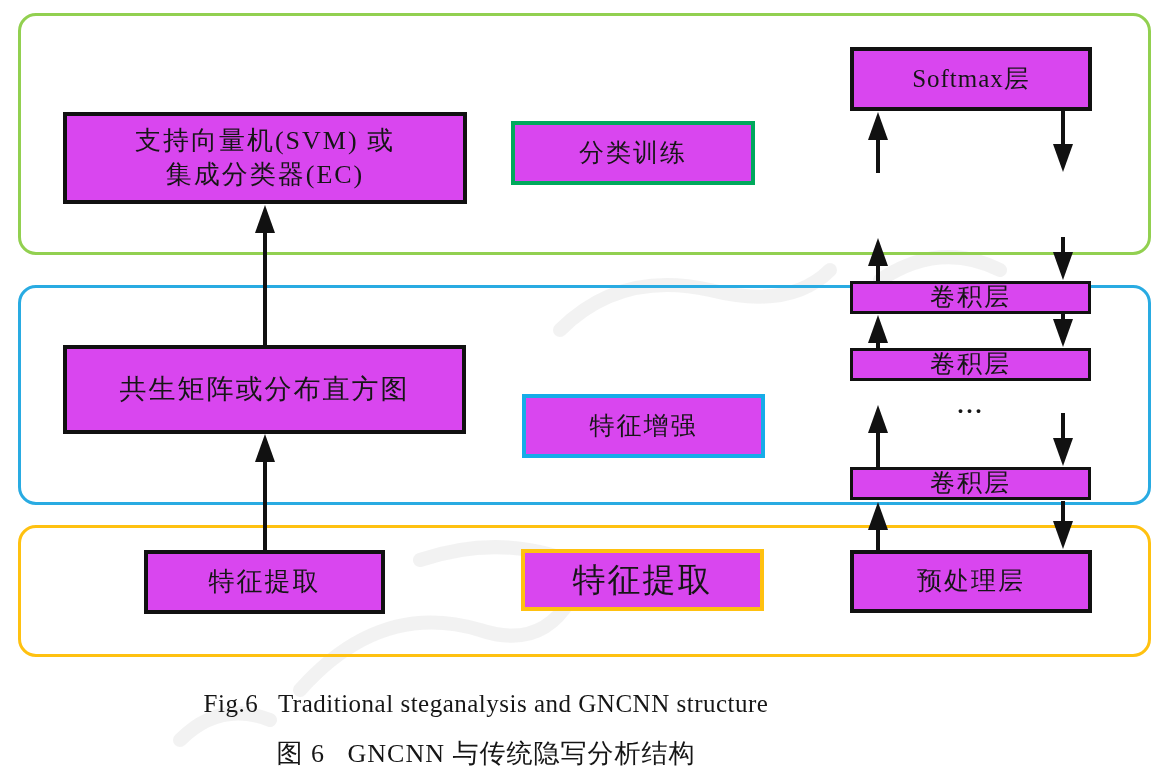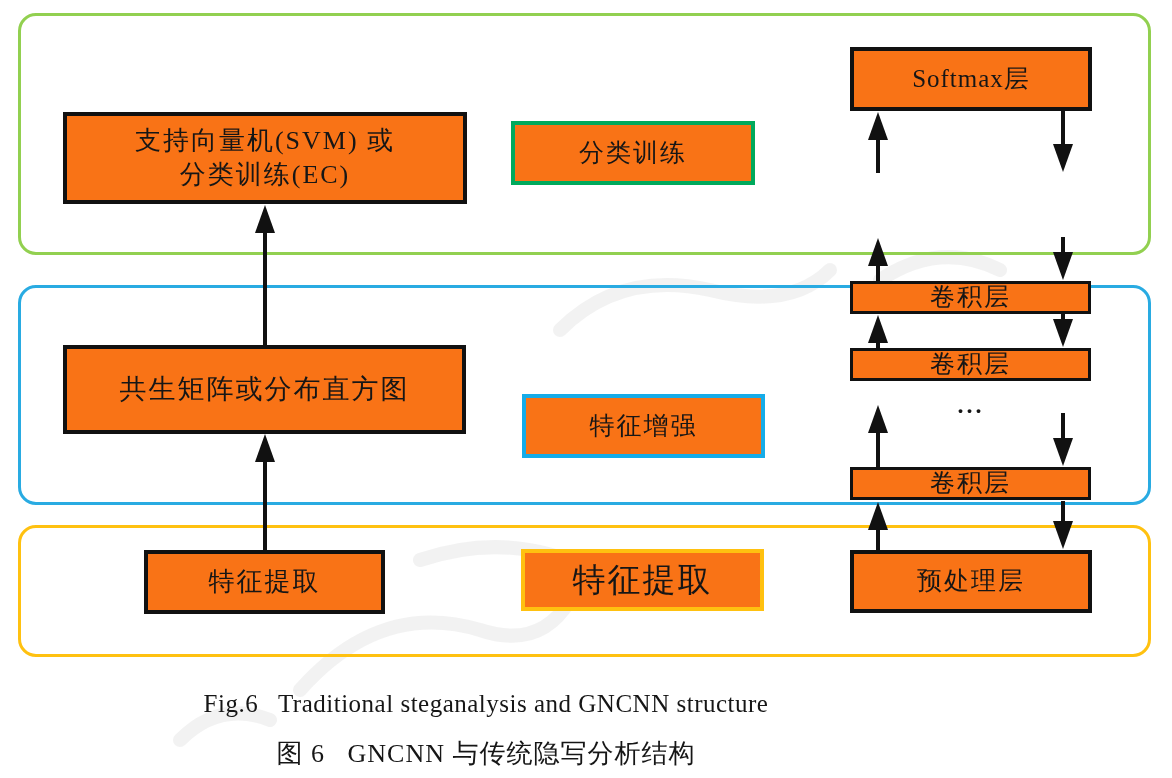--- a/index.html
+++ b/index.html
@@ -18,21 +18,21 @@
     position:absolute;
     border-radius:18px;
     background:transparent;
     z-index:1;
   }
   .container.green {left:18px; top:13px;  width:1127px; height:236px; border:3px solid #92d050;}
   .container.blue  {left:18px; top:285px; width:1127px; height:214px; border:3px solid #29abe2;}
   .container.yellow{left:18px; top:525px; width:1127px; height:126px; border:3px solid #ffc110;}
   .node{
     position:absolute;
-    background:#f97316;
+    background:#d946ef;
     display:flex;align-items:center;justify-content:center;
     flex-direction:column;
     text-align:center;
     z-index:3;
     letter-spacing:2px;
     line-height:1.3;
   }
   .black{border:4px solid #111111;}
   .thin{border:3.5px solid #111111;}
   #svm-box      {left:63px;  top:112px; width:396px; height:84px; font-size:26px;}
@@ -130,21 +130,21 @@
       </g>
       <g>
         <line x1="1063" y1="501" x2="1063" y2="525"></line>
         <polygon points="1053,521 1073,521 1063,549" stroke="none"></polygon>
       </g>
     </g>
   </svg>
 
   <div class="node black" id="svm-box">
     <div>支持向量机(SVM) 或</div>
-    <div>分类训练(EC)</div>
+    <div>集成分类器(EC)</div>
   </div>
   <div class="node black" id="cooc-box">共生矩阵或分布直方图</div>
   <div class="node black" id="residual-box">特征提取</div>
 
   <div class="node" id="train-label">分类训练</div>
   <div class="node" id="enhance-label">特征增强</div>
   <div class="node" id="extract-label">特征提取</div>
 
   <div class="node black" id="softmax-box">Softmax层</div>
   <div class="node thin" id="conv1-box">卷积层</div>

